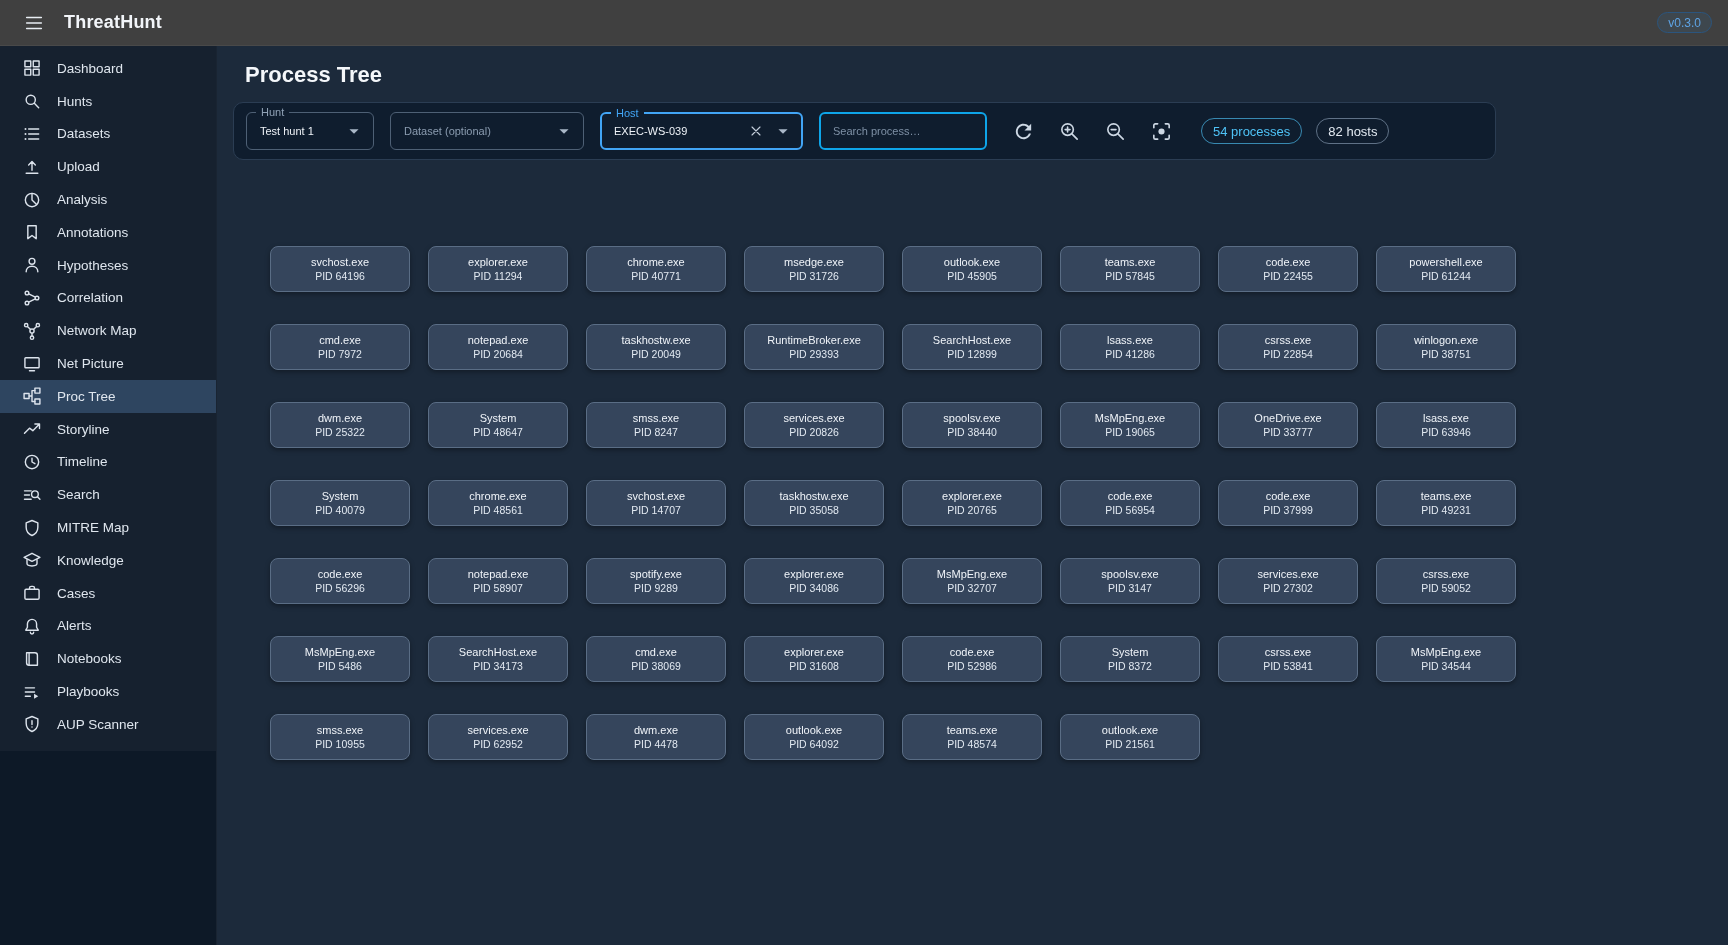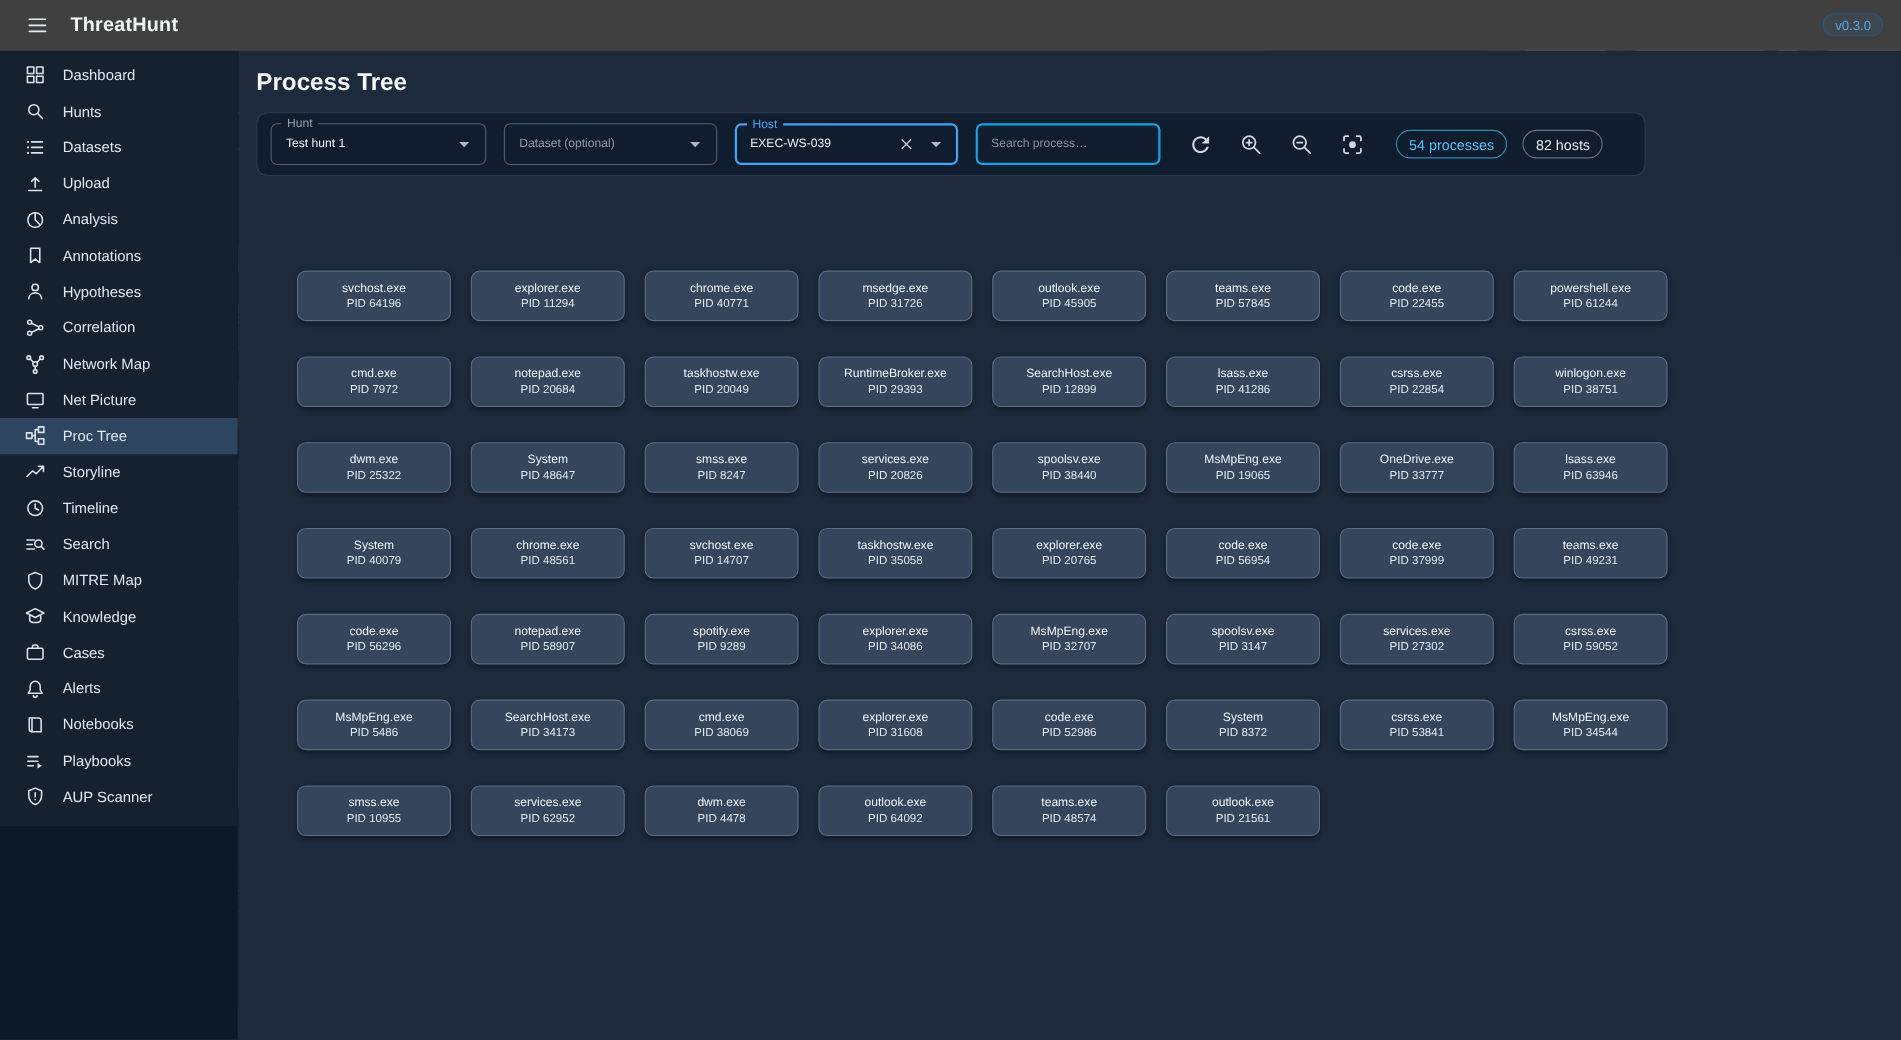--- a/index.html
+++ b/index.html
@@ -27,34 +27,34 @@
   .side-list { background:#16212f; padding:6px 0 10px; }
   .side-item { display:flex; align-items:center; height:32.8px; padding:0 10px 0 22px;
     cursor:pointer; color:#dfe6ee; }
   .side-item.selected { background:#2e4560; }
   .side-item .icon { width:20px; height:20px; color:#dce3ec; flex:none; }
   .side-label { margin-left:15px; font-size:13.5px; white-space:nowrap; }
 
   
   main { position:fixed; left:217px; top:46px; right:0; bottom:0; background:#1c2a3b;
     padding:14px 0 0 16px; overflow:hidden; }
-  .page-title { color:#f4f7fa; font-size:22px; font-weight:bold; margin:2px 0 14px; }
+  .page-title { color:#f4f7fa; font-size:22px; font-weight:bold; margin:2px 12px 14px; }
 
   .toolbar { width:1263px; height:58px; background:#0f1d2e; border:1px solid #2b3d53;
     border-radius:10px; display:flex; align-items:center; padding:0 12px; gap:16px; }
   .field { position:relative; height:38px; border:1px solid #4e6075; border-radius:6px;
     display:flex; align-items:center; padding:0 8px 0 13px; color:#eef2f7; cursor:pointer; }
   .field .fl-label { position:absolute; top:-7px; left:9px; font-size:11px; color:#90a2b6;
     background:#0f1d2e; padding:0 5px; line-height:13px; }
   .field.focused { border:2px solid #42a5f5; padding:0 7px 0 12px; }
   .field.focused .fl-label { color:#42a5f5; }
   .fl-value { font-size:11px; flex:1; white-space:nowrap; overflow:hidden; }
   .fl-value.placeholder { color:#8b9cb0; }
   .arrow { width:22px; height:22px; color:#aab8c8; margin-left:4px; flex:none; }
-  .hunt { width:196px;gap:25px; } .dataset { width:194px; } .host { width:203px; }
+  .hunt { width:128px;gap:25px; } .dataset { width:194px; } .host { width:203px; }
   .clear-btn { width:24px; height:24px; background:none; border:none; color:#c3cedb;
     cursor:pointer; padding:4px; flex:none; }
   .clear-btn .icon { width:16px; height:16px; }
   .search-input { width:168px; height:38px; background:transparent; border:2px solid #0ea5e9;
     border-radius:6px; color:#eef2f7; font-size:11px; padding:0 12px; font-family:inherit; }
   .search-input::placeholder { color:#7e90a5; }
   .iconrow { display:flex; align-items:center; gap:6px; }
   .iconbtn { width:40px; height:40px; border:none; background:none; color:#cdd8e4;
     border-radius:50%; cursor:pointer; display:flex; align-items:center; justify-content:center; }
   .iconbtn .icon { width:23px; height:23px; }

